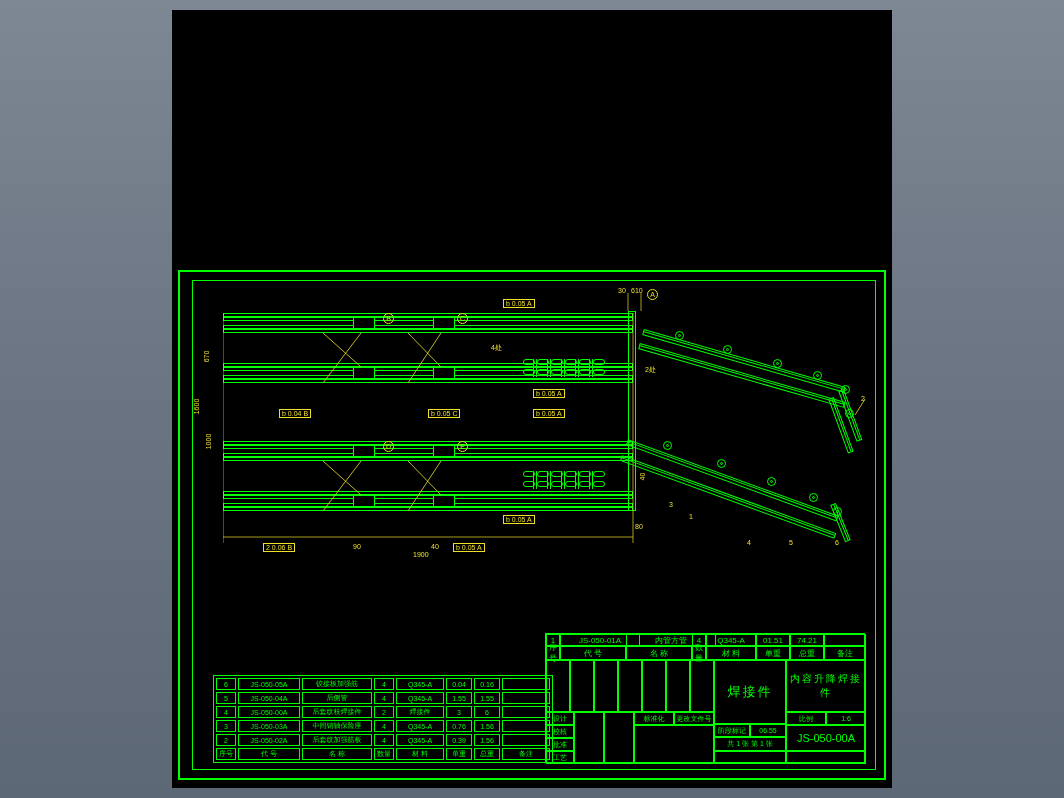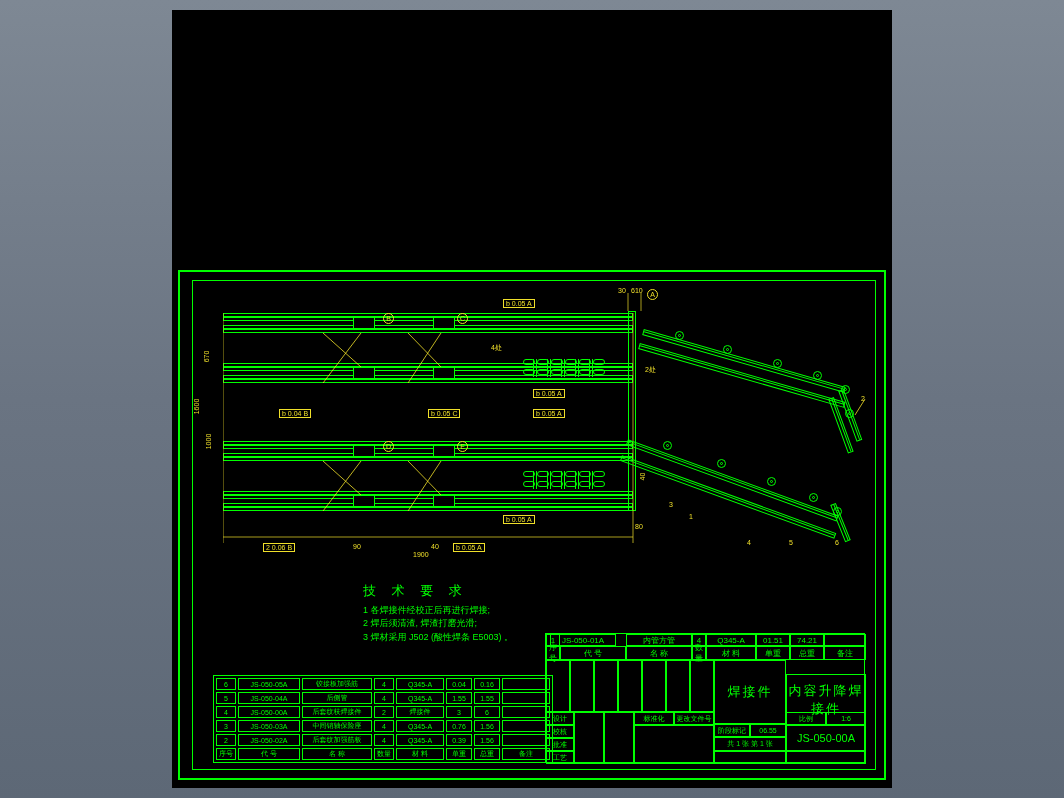--- a/index.html
+++ b/index.html
@@ -252,26 +252,20 @@
           </g>
         </svg>
         <div class="dim" style="left:36px;top:202px">3</div>
         <div class="dim" style="left:56px;top:214px">1</div>
         <div class="dim" style="left:114px;top:240px">4</div>
         <div class="dim" style="left:156px;top:240px">5</div>
         <div class="dim" style="left:202px;top:240px">6</div>
         <div class="dim" style="left:228px;top:96px">2</div>
       </div>
 
-      <div class="tech-req">
-        <div class="title">技 术 要 求</div>
-        <div>1 各焊接件经校正后再进行焊接;</div>
-        <div>2 焊后须清渣, 焊渣打磨光滑;</div>
-        <div>3 焊材采用 J502 (酸性焊条 E5003) 。</div>
-      </div>
 
       <table class="tbl" style="left:20px;bottom:6px;width:340px">
         <tbody>
             <tr>
           <td style="width:12px">6</td>
           <td style="width:62px">JS-050-05A</td>
           <td style="width:70px">铰接板加强筋</td>
           <td style="width:12px">4</td>
           <td style="width:48px">Q345-A</td>
           <td style="width:26px">0.04</td>
@@ -327,22 +321,22 @@
           <td>单重</td>
           <td>总重</td>
           <td>备注</td>
         </tr>
       </tbody>
         </table>
 
       <div class="title-block">
 
         <div class="tb-cell" style="left:0;top:0;width:14px;height:12px">1</div>
-        <div class="tb-cell" style="left:4px;top:0;width:66px;height:12px">JS-050-01A</div>
-        <div class="tb-cell" style="left:80px;top:0;width:66px;height:12px">内管方管</div>
+        <div class="tb-cell" style="left:14px;top:0;width:80px;height:12px">JS-050-01A</div>
+        <div class="tb-cell" style="left:80px;top:0;width:90px;height:12px">内管方管</div>
         <div class="tb-cell" style="left:146px;top:0;width:14px;height:12px">4</div>
         <div class="tb-cell" style="left:160px;top:0;width:50px;height:12px">Q345-A</div>
         <div class="tb-cell" style="left:210px;top:0;width:34px;height:12px">01.51</div>
         <div class="tb-cell" style="left:244px;top:0;width:34px;height:12px">74.21</div>
         <div class="tb-cell" style="left:278px;top:0;width:42px;height:12px"></div>
 
         <div class="tb-cell" style="left:0;top:12px;width:14px;height:14px">序号</div>
         <div class="tb-cell" style="left:14px;top:12px;width:66px;height:14px">代  号</div>
         <div class="tb-cell" style="left:80px;top:12px;width:66px;height:14px">名  称</div>
         <div class="tb-cell" style="left:146px;top:12px;width:14px;height:14px">数量</div>
@@ -370,21 +364,21 @@
         <div class="tb-cell" style="left:88px;top:91px;width:80px;height:39px"></div>
         <div class="tb-cell" style="left:128px;top:78px;width:40px;height:13px;font-size:7px">更改文件号</div>
 
         <div class="tb-cell tb-big" style="left:168px;top:26px;width:72px;height:64px">焊接件</div>
 
         <div class="tb-cell" style="left:168px;top:90px;width:36px;height:13px;font-size:7px">阶段标记</div>
         <div class="tb-cell" style="left:204px;top:90px;width:36px;height:13px;font-size:7px">06.55</div>
         <div class="tb-cell" style="left:168px;top:103px;width:72px;height:14px;font-size:7px">共 1 张 第 1 张</div>
         <div class="tb-cell" style="left:168px;top:117px;width:72px;height:13px"></div>
 
-        <div class="tb-cell tb-big" style="left:240px;top:40px;width:80px;height:52px;font-size:13px">内容升降焊接件</div>
+        <div class="tb-cell tb-big" style="left:240px;top:26px;width:80px;height:52px;font-size:10px">内容升降焊接件</div>
         <div class="tb-cell" style="left:240px;top:78px;width:40px;height:13px;font-size:7px">比例</div>
         <div class="tb-cell" style="left:280px;top:78px;width:40px;height:13px;font-size:7px">1:6</div>
         <div class="tb-cell" style="left:240px;top:91px;width:80px;height:26px;font-size:11px">JS-050-00A</div>
         <div class="tb-cell" style="left:240px;top:117px;width:80px;height:13px"></div>
       </div>
 
     </div>
   </div>
 </div>
 

